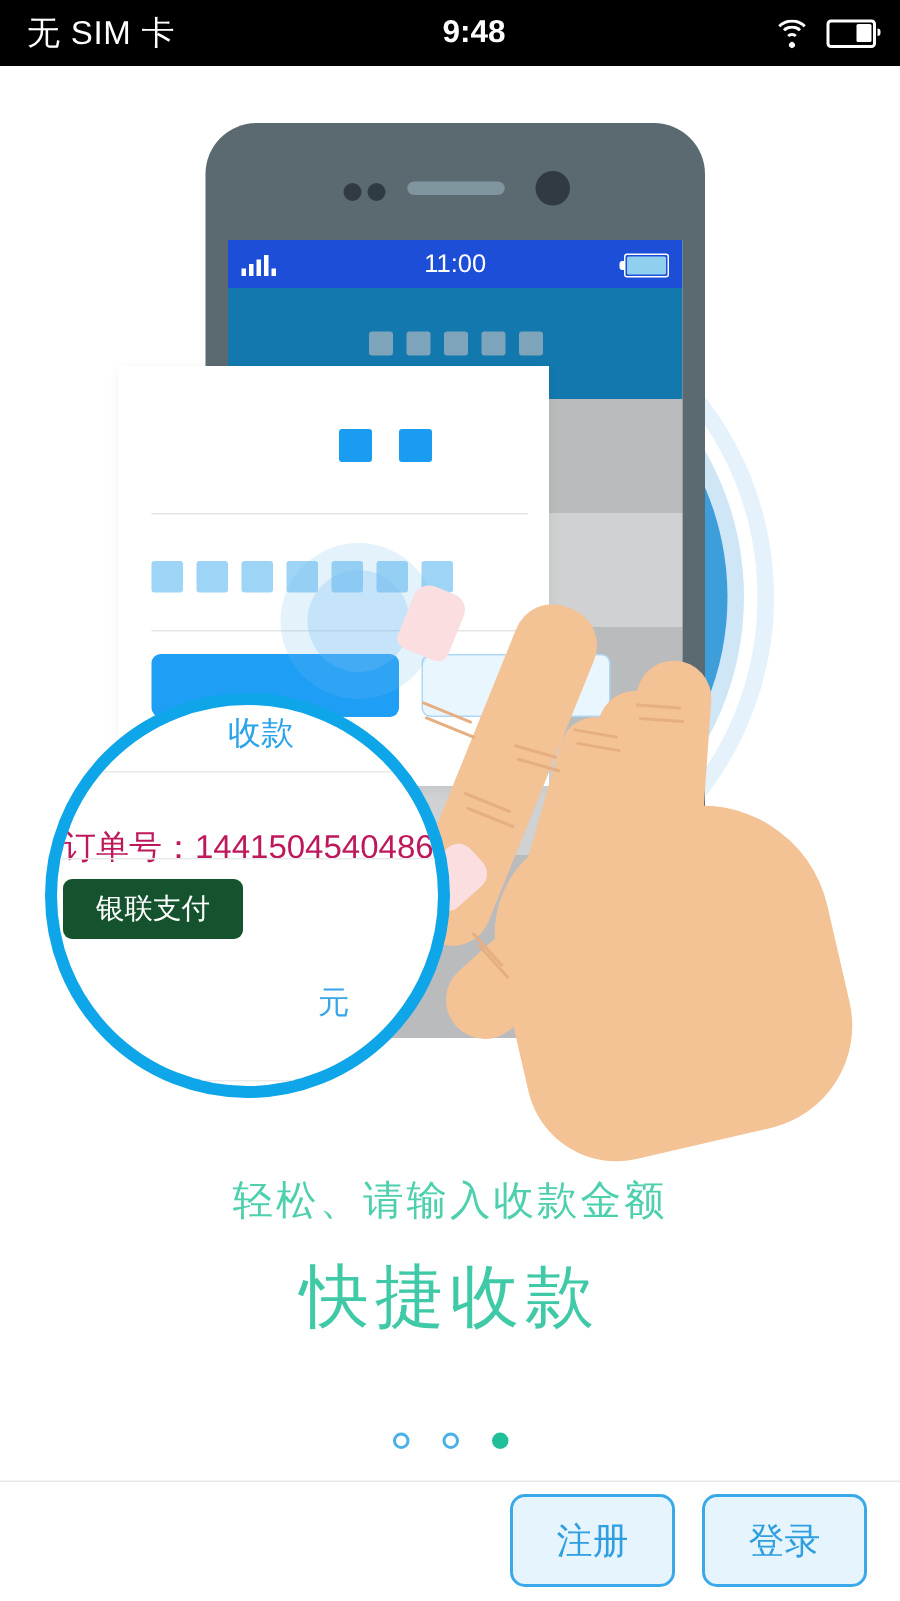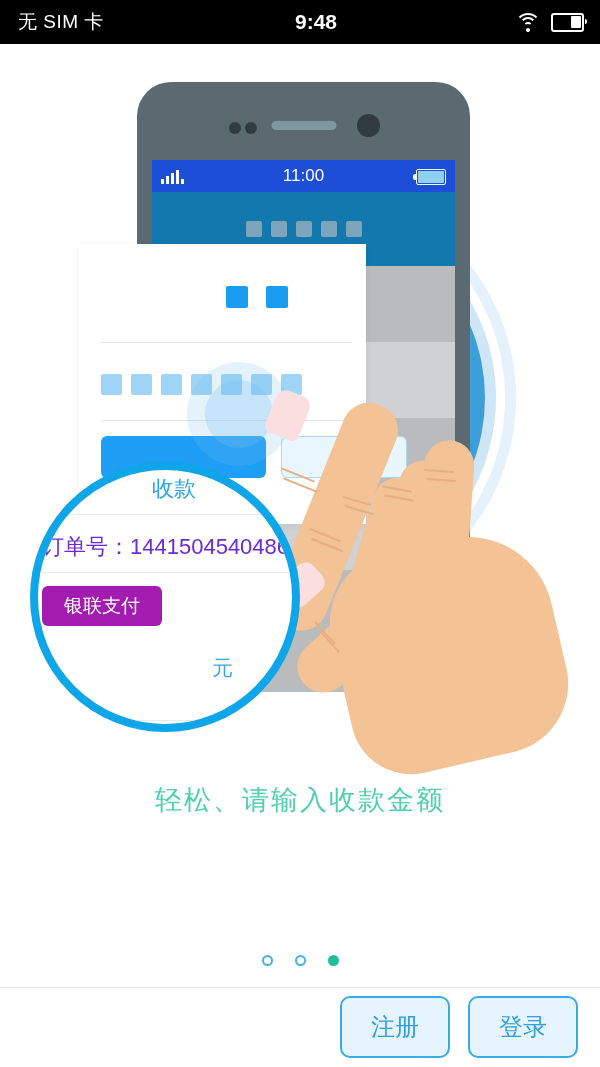--- a/index.html
+++ b/index.html
@@ -9,21 +9,21 @@
     font-family:"Liberation Sans","DejaVu Sans",sans-serif;
     -webkit-font-smoothing:antialiased;
   }
   .screen{position:relative;width:600px;height:1067px;background:#fff;overflow:hidden;}
 
   
   .statusbar{
     position:absolute;left:0;top:0;width:600px;height:44px;background:#000;
     display:flex;align-items:center;color:#fff;
   }
-  .sb-carrier{position:absolute;left:18px;font-size:19px;letter-spacing:.5px;}
+  .sb-carrier{position:absolute;left:18px;font-size:22px;letter-spacing:.5px;}
   .sb-time{position:absolute;left:16px;width:600px;text-align:center;font-size:21px;font-weight:600;}
   .sb-right{position:absolute;right:16px;display:flex;align-items:center;gap:10px;}
   .wifi{position:relative;width:26px;height:19px;}
   .wifi i{
     position:absolute;left:50%;border:2.4px solid #fff;border-bottom-color:transparent;
     border-left-color:transparent;border-right-color:transparent;border-radius:50%;
     transform:translateX(-50%);
   }
   .wifi i.a{width:22px;height:22px;top:0;}
   .wifi i.b{width:13px;height:13px;top:4.5px;}
@@ -100,22 +100,22 @@
   .palm{position:absolute;left:86px;top:168px;width:222px;height:222px;background:#f3c295;
     border-radius:70px 86px 70px 60px;transform:rotate(-13deg);}
   .knuckle{position:absolute;height:2px;background:#e6af82;border-radius:2px;}
 
   
   .mag{position:absolute;left:30px;top:418px;width:270px;height:270px;border-radius:50%;
     background:#ffffff;border:8px solid #0ea5e9;overflow:hidden;box-sizing:border-box;}
   .mag-inner{position:absolute;left:-34px;top:-18px;width:340px;height:310px;}
   .mag-title{position:absolute;left:0;width:340px;top:22px;text-align:center;font-size:22px;color:#2aa3ea;}
   .mag-line{position:absolute;left:20px;right:10px;height:1px;background:#e8eaec;}
-  .mag-order{position:absolute;left:38px;top:80px;font-size:22px;color:#6d28d9;white-space:nowrap;}
-  .mag-btn-fill{position:absolute;left:38px;top:134px;width:120px;height:40px;background:#a21caf;
+  .mag-order{position:absolute;left:38px;top:98px;font-size:22px;color:#be185d;white-space:nowrap;}
+  .mag-btn-fill{position:absolute;left:38px;top:134px;width:120px;height:40px;background:#14532d;
     border-radius:6px;color:#fff;font-size:19px;display:flex;align-items:center;justify-content:center;}
   .mag-btn-out{position:absolute;left:178px;top:134px;width:120px;height:40px;background:#eaf6fe;
     border:1.5px solid #aed8f5;border-radius:6px;color:#7ab9dd;font-size:19px;box-sizing:border-box;
     display:flex;align-items:center;justify-content:center;}
   .mag-input{position:absolute;left:38px;top:202px;width:160px;font-size:21px;color:#9aa2a8;
     border-bottom:1.6px solid #51b4ea;padding-bottom:3px;}
   .mag-unit{position:absolute;left:208px;top:202px;font-size:21px;color:#3aa6e8;}
 
   
   .tagline{position:absolute;left:0;width:600px;top:782px;text-align:center;font-size:27px;
@@ -293,20 +293,21 @@
         <div class="mag-line" style="top:120px"></div>
         <div class="mag-btn-fill">银联支付</div>
         <div class="mag-unit">元</div>
         <div class="mag-line" style="top:268px"></div>
       </div>
     </div>
 
   </div>
 
   <div class="tagline">轻松、请输入收款金额</div>
+  <div class="headline">快捷收款</div>
 
   <div class="dots">
     <span class="dot hollow"></span>
     <span class="dot hollow"></span>
     <span class="dot active"></span>
   </div>
 
   <div class="divider"></div>
   <div class="actions">
     <div class="act-btn">注册</div>

